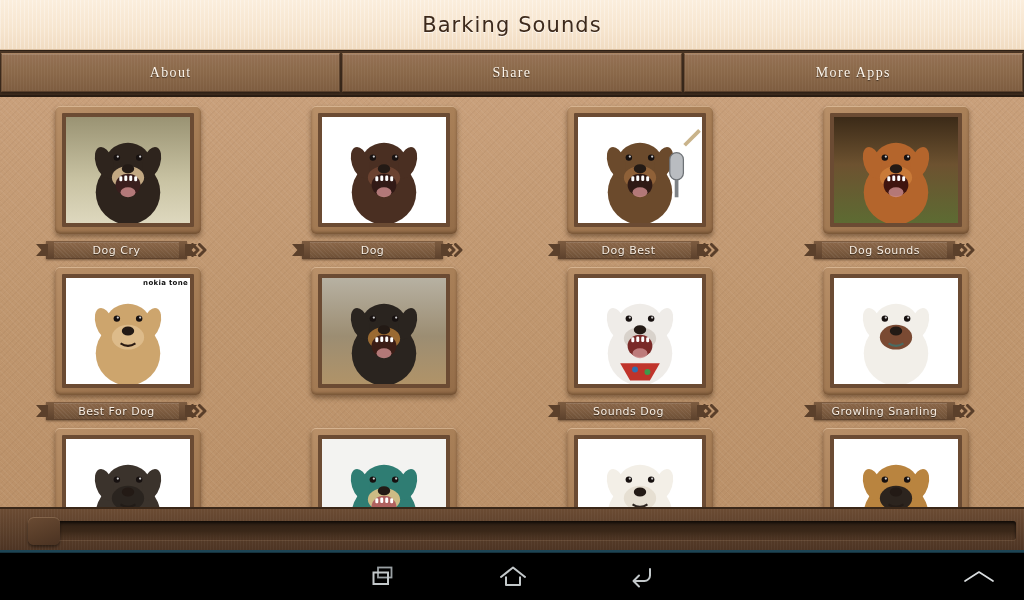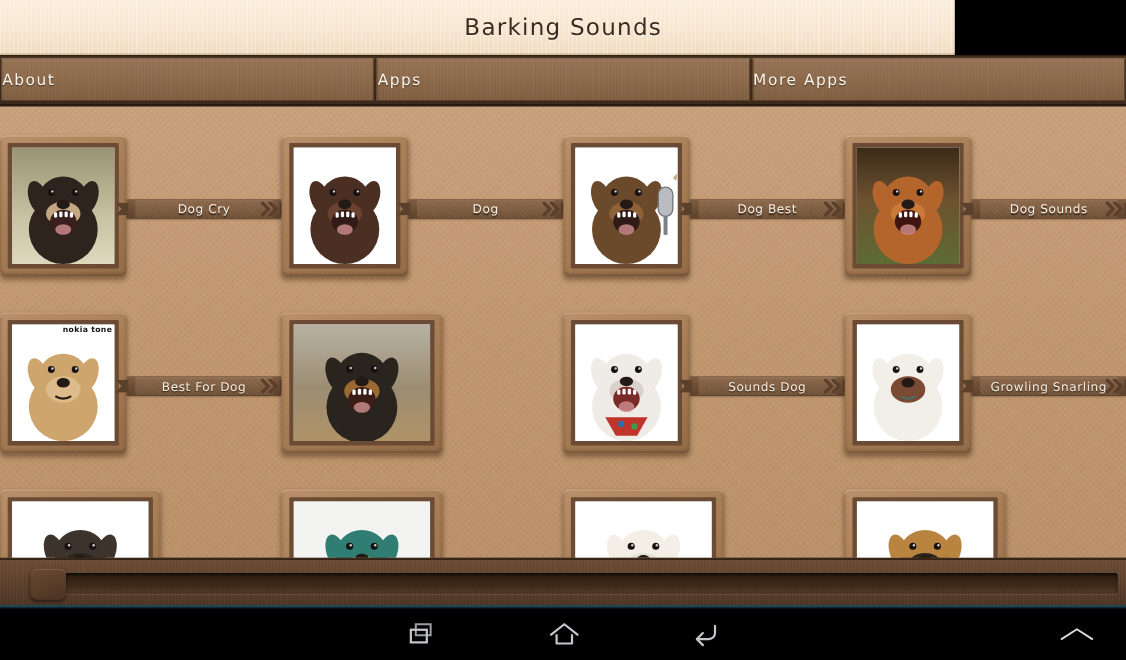--- a/index.html
+++ b/index.html
@@ -11,21 +11,21 @@
   }
 
   
   #app {
     position:absolute; left:0; top:0; width:1024px; height:552px;
     overflow:hidden;
   }
 
   
   #titlebar {
-    position:absolute; left:0; top:0; width:868px; height:50px;
+    position:absolute; left:0; top:0; width:1024px; height:50px;
     background:
       repeating-linear-gradient(90deg, rgba(255,255,255,.30) 0px, rgba(255,255,255,.30) 1px, rgba(0,0,0,0) 1px, rgba(0,0,0,0) 4px),
       linear-gradient(180deg,#fbeedd 0%,#f7e6d0 55%,#f1dcc2 100%);
     border-bottom:1px solid #d6bb9c;
   }
   #title {
     position:absolute; left:0; top:0; width:1024px; line-height:50px;
     text-align:center;
     font-family:"DejaVu Sans", sans-serif;
     font-size:21px; letter-spacing:1.1px; color:#3d2a1c;
@@ -43,23 +43,24 @@
   .tab {
     flex:1 1 0; position:relative;
     margin:2px 1px 3px 1px;
     background:
       repeating-linear-gradient(90deg, rgba(255,255,255,.04) 0px, rgba(255,255,255,.04) 1px, rgba(0,0,0,0) 1px, rgba(0,0,0,0) 3px),
       linear-gradient(180deg,#957154 0%,#8a6849 52%,#7e5d40 100%);
     border-top:1px solid #a98463;
     border-left:1px solid #6d5038;
     border-right:1px solid #5d432e;
     border-bottom:1px solid #5a402b;
-    display:flex; align-items:center; justify-content:flex-start;
+    display:flex; align-items:center; justify-content:center;
     cursor:pointer;
     box-shadow:inset 0 1px 0 rgba(255,255,255,.12), 0 1px 2px rgba(0,0,0,.35);
+    font-family:Liberation Serif, serif;
   }
   .tab-label {
     font-size:14px; letter-spacing:1.4px; color:#fdf6ec;
     text-shadow:0 1px 1px rgba(0,0,0,.55);
   }
 
   
   #content {
     position:absolute; left:0; top:97px; width:1024px; height:410px;
     overflow:hidden;
@@ -69,21 +70,21 @@
       repeating-linear-gradient(-45deg, rgba(90,55,30,.05) 0px, rgba(90,55,30,.05) 1px, rgba(0,0,0,0) 1px, rgba(0,0,0,0) 4px),
       linear-gradient(180deg,#c9a07b 0%,#c0976f 50%,#bb9169 100%);
   }
   #grid {
     position:absolute; left:0; top:0; width:1024px;
     display:grid;
     grid-template-columns:repeat(4,256px);
     grid-auto-rows:161px;
     padding-top:9px;
   }
-  .cell { position:relative; display:flex; flex-direction:row; align-items:center; }
+  .cell { position:relative; display:flex; flex-direction:column; align-items:center; }
 
   
   .frame {
     width:146px; height:128px; position:relative;
     border-radius:5px;
     background:linear-gradient(150deg,#b99069 0%,#a98058 40%,#936c48 100%);
     box-shadow:
       0 3px 5px rgba(50,28,12,.45),
       inset 0 1px 0 rgba(255,226,196,.45),
       inset 0 -2px 3px rgba(60,35,16,.4);
@@ -185,21 +186,21 @@
 
   <div id="titlebar">
     <div id="title">Barking Sounds</div>
   </div>
 
   <div id="tabbar">
     <div class="tab">
       <span class="tab-label">About</span>
     </div>
     <div class="tab">
-      <span class="tab-label">Apps</span>
+      <span class="tab-label">Share</span>
     </div>
     <div class="tab">
       <span class="tab-label">More Apps</span>
     </div>
   </div>
 
   <div id="content">
     <div id="grid">
         <div class="cell">
           <div class="frame">

